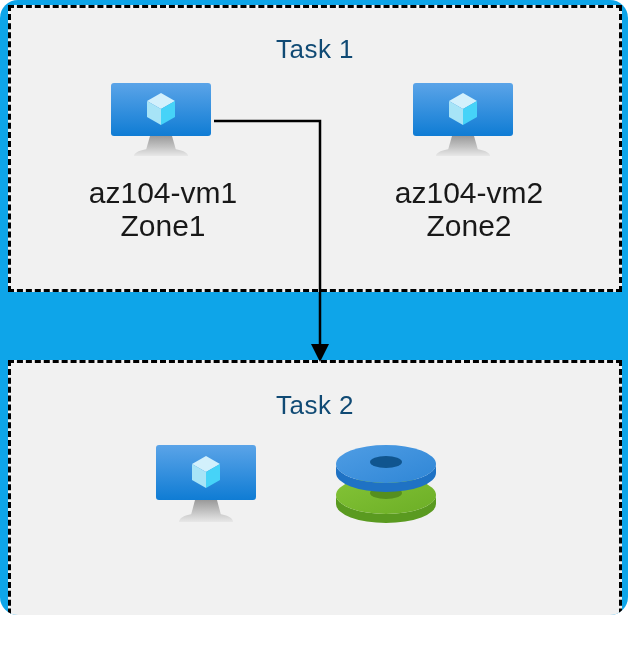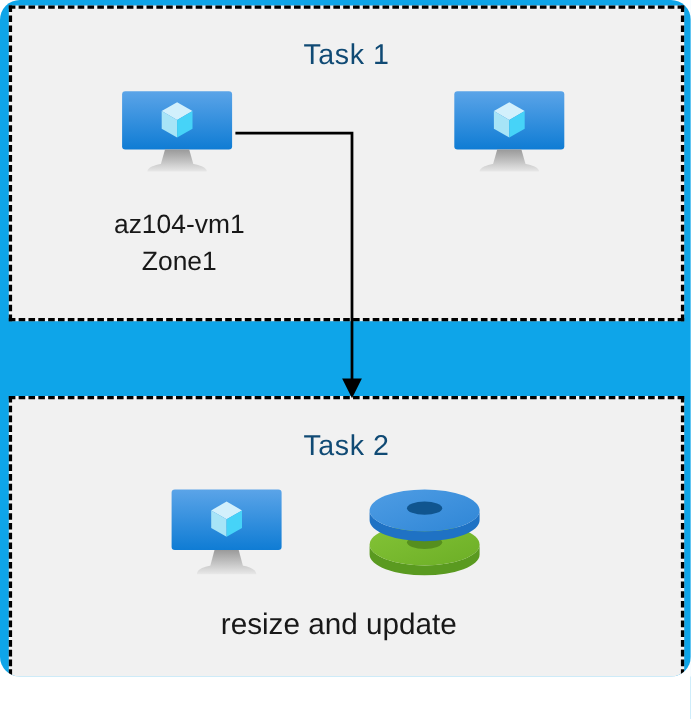--- a/index.html
+++ b/index.html
@@ -68,25 +68,24 @@
     top: 440px;
     width: 108px;
     height: 86px;
   }
 
   
   .vm-label {
     position: absolute;
     text-align: center;
     color: #181818;
-    font-size: 24px;
+    font-size: 30px;
     line-height: 33px;
     font-family: "Liberation Sans", sans-serif;
     white-space: pre-line;
-    margin-top: 12px;
   }
   #vm1-label { left: 58px;  top: 176px; width: 210px; }
   #vm2-label { left: 364px; top: 176px; width: 210px; }
 
   #action-label {
     position: absolute;
     left: 98px;
     top: 552px;
     width: 420px;
     text-align: center;
@@ -164,20 +163,22 @@
       <path d="M40 54 L62 54 L66 68 L36 68 Z" fill="url(#stand2)"></path>
       <path d="M24 74 C24 69 36 66 51 66 C66 66 78 69 78 74 Z" fill="url(#base2)"></path>
       <g transform="translate(51,27)">
         <polygon points="0,-16 14,-8 0,0 -14,-8" fill="#d2f0fc"></polygon>
         <polygon points="-14,-8 0,0 0,16 -14,8" fill="#a7e4f7"></polygon>
         <polygon points="14,-8 14,8 0,16 0,0" fill="#46d3f8"></polygon>
       </g>
     </svg>
   </div>
 
+  <div class="vm-label" id="vm2-label">az104-vm2
+Zone2</div>
 
   <div class="task-box" id="task2-box">
     <div class="task-title" id="task2-title">Task 2</div>
   </div>
 
   <div class="vm-icon" id="vm3-icon">
     <svg viewBox="0 0 104 80" width="104" height="80" xmlns="http://www.w3.org/2000/svg">
       <defs>
         <linearGradient id="scr3" x1="0" y1="0" x2="0" y2="1">
           <stop offset="0" stop-color="#5ba4e8"></stop>
@@ -219,20 +220,19 @@
       <path d="M4 55 A50 19 0 0 0 104 55 L104 64 A50 19 0 0 1 4 64 Z" fill="#5a9a20"></path>
       <ellipse cx="54" cy="55" rx="50" ry="19" fill="url(#dgreen)"></ellipse>
       <ellipse cx="54" cy="53" rx="16" ry="6" fill="#568f1e"></ellipse>
 
       <path d="M4 24 A50 19 0 0 0 104 24 L104 33 A50 19 0 0 1 4 33 Z" fill="#1f72c4"></path>
       <ellipse cx="54" cy="24" rx="50" ry="19" fill="url(#dblue)"></ellipse>
       <ellipse cx="54" cy="22" rx="16" ry="6" fill="#10558f"></ellipse>
     </svg>
   </div>
 
-  <div id="action-label">resize and update</div>
 
   <svg id="connector" viewBox="0 0 628 654" xmlns="http://www.w3.org/2000/svg">
     <path d="M214 121 L320 121 L320 348" fill="none" stroke="#000000" stroke-width="2.5"></path>
     <polygon points="320,362 311,344 329,344" fill="#000000"></polygon>
   </svg>
 
 </div>
 
 </body></html>

